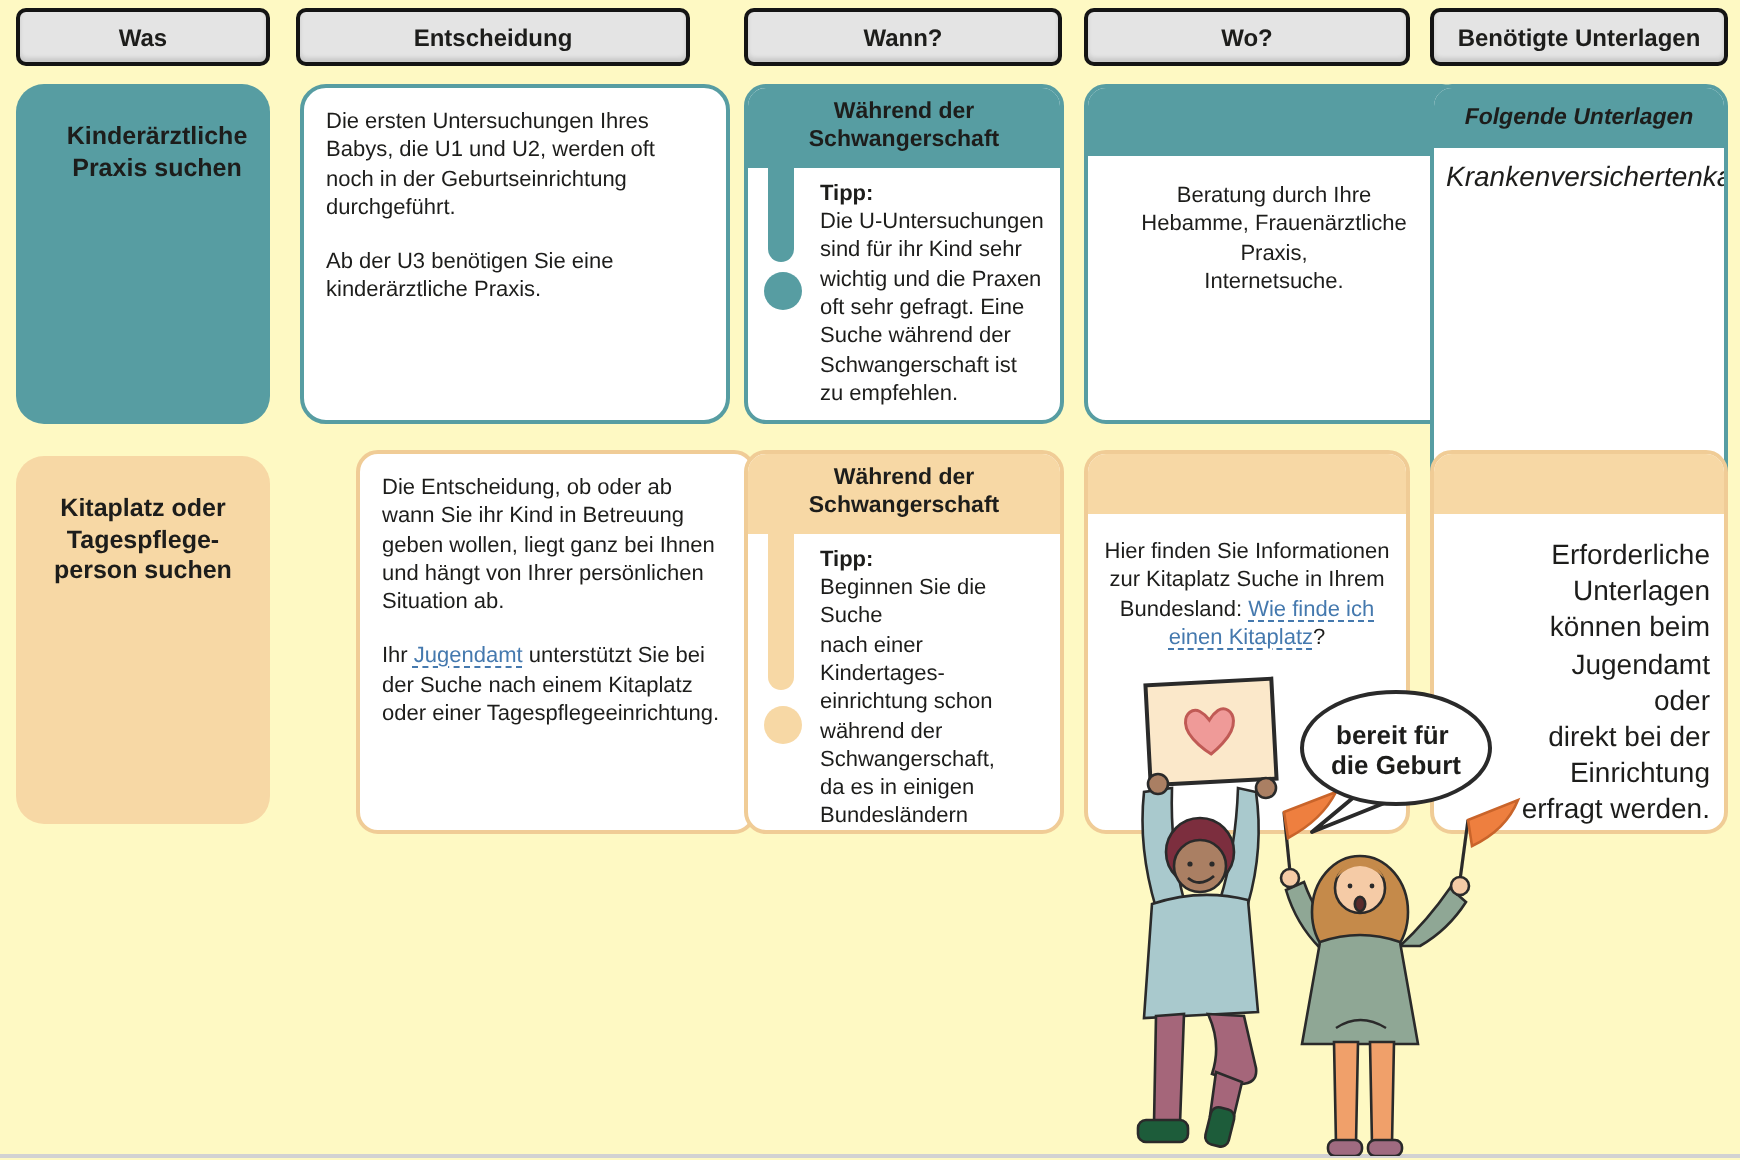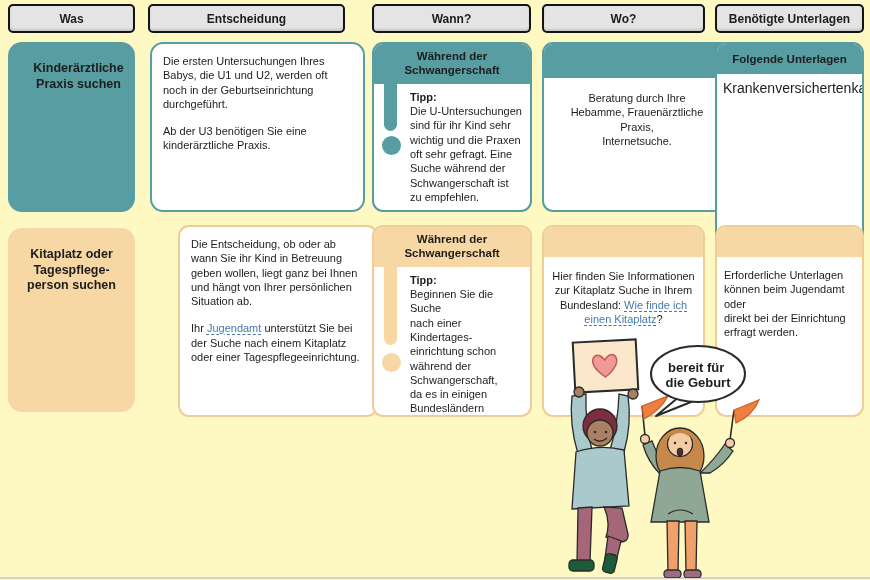--- a/index.html
+++ b/index.html
@@ -67,21 +67,21 @@
   </div>
 
   <div class="card b-teal" style="left:542px;top:42px;width:190px;height:170px;">
     <div class="card-band band-teal" style="height:34px;"></div>
     <div class="card-pad center-txt prl" style="padding-top:13px;">Beratung durch Ihre
 Hebamme, Frauenärztliche
 Praxis,
 Internetsuche.</div>
   </div>
 
-  <div class="card b-teal" style="left:715px;top:42px;width:149px;height:216px;">
+  <div class="card b-teal" style="left:715px;top:42px;width:149px;height:216px;font-style:italic;">
     <div class="card-band band-teal" style="padding:8px 4px;">Folgende Unterlagen</div>
     <div style="padding:5px 6px;font-size:14px;">Krankenversichertenkarte</div>
   </div>
 
   <div class="what-cell what-peach prl" style="left:8px;top:228px;width:127px;height:184px;">Kitaplatz oder
 Tagespflege-
 person suchen</div>
 
   <div class="card b-peach" style="left:150px;top:225px;width:200px;height:192px;margin-left:28px;">
     <div class="card-pad">
@@ -109,21 +109,21 @@
     </div>
   </div>
 
   <div class="card b-peach" style="left:542px;top:225px;width:163px;height:192px;">
     <div class="card-band band-peach" style="height:30px;"></div>
     <div class="center-txt" style="padding:12px 5px;"><span>Hier finden Sie Informationen zur Kitaplatz Suche in Ihrem Bundesland: </span><a class="ilink">Wie finde ich einen Kitaplatz</a><span>?</span></div>
   </div>
 
   <div class="card b-peach" style="left:715px;top:225px;width:149px;height:192px;">
     <div class="card-band band-peach" style="height:30px;"></div>
-    <div class="prl" style="padding:11px 7px;font-size:11px;">Erforderliche Unterlagen
+    <div class="prl" style="padding:11px 7px;font-size:14px;text-align:right;">Erforderliche Unterlagen
 können beim Jugendamt
 oder
 direkt bei der Einrichtung
 erfragt werden.</div>
   </div>
 
   <svg class="illu" width="235" height="246" viewBox="0 0 235 246">
 
     <g transform="rotate(-3 57 34)">
       <rect x="26" y="9" width="63" height="50" fill="#fbe8ca" stroke="#2a2a2a" stroke-width="2"></rect>

